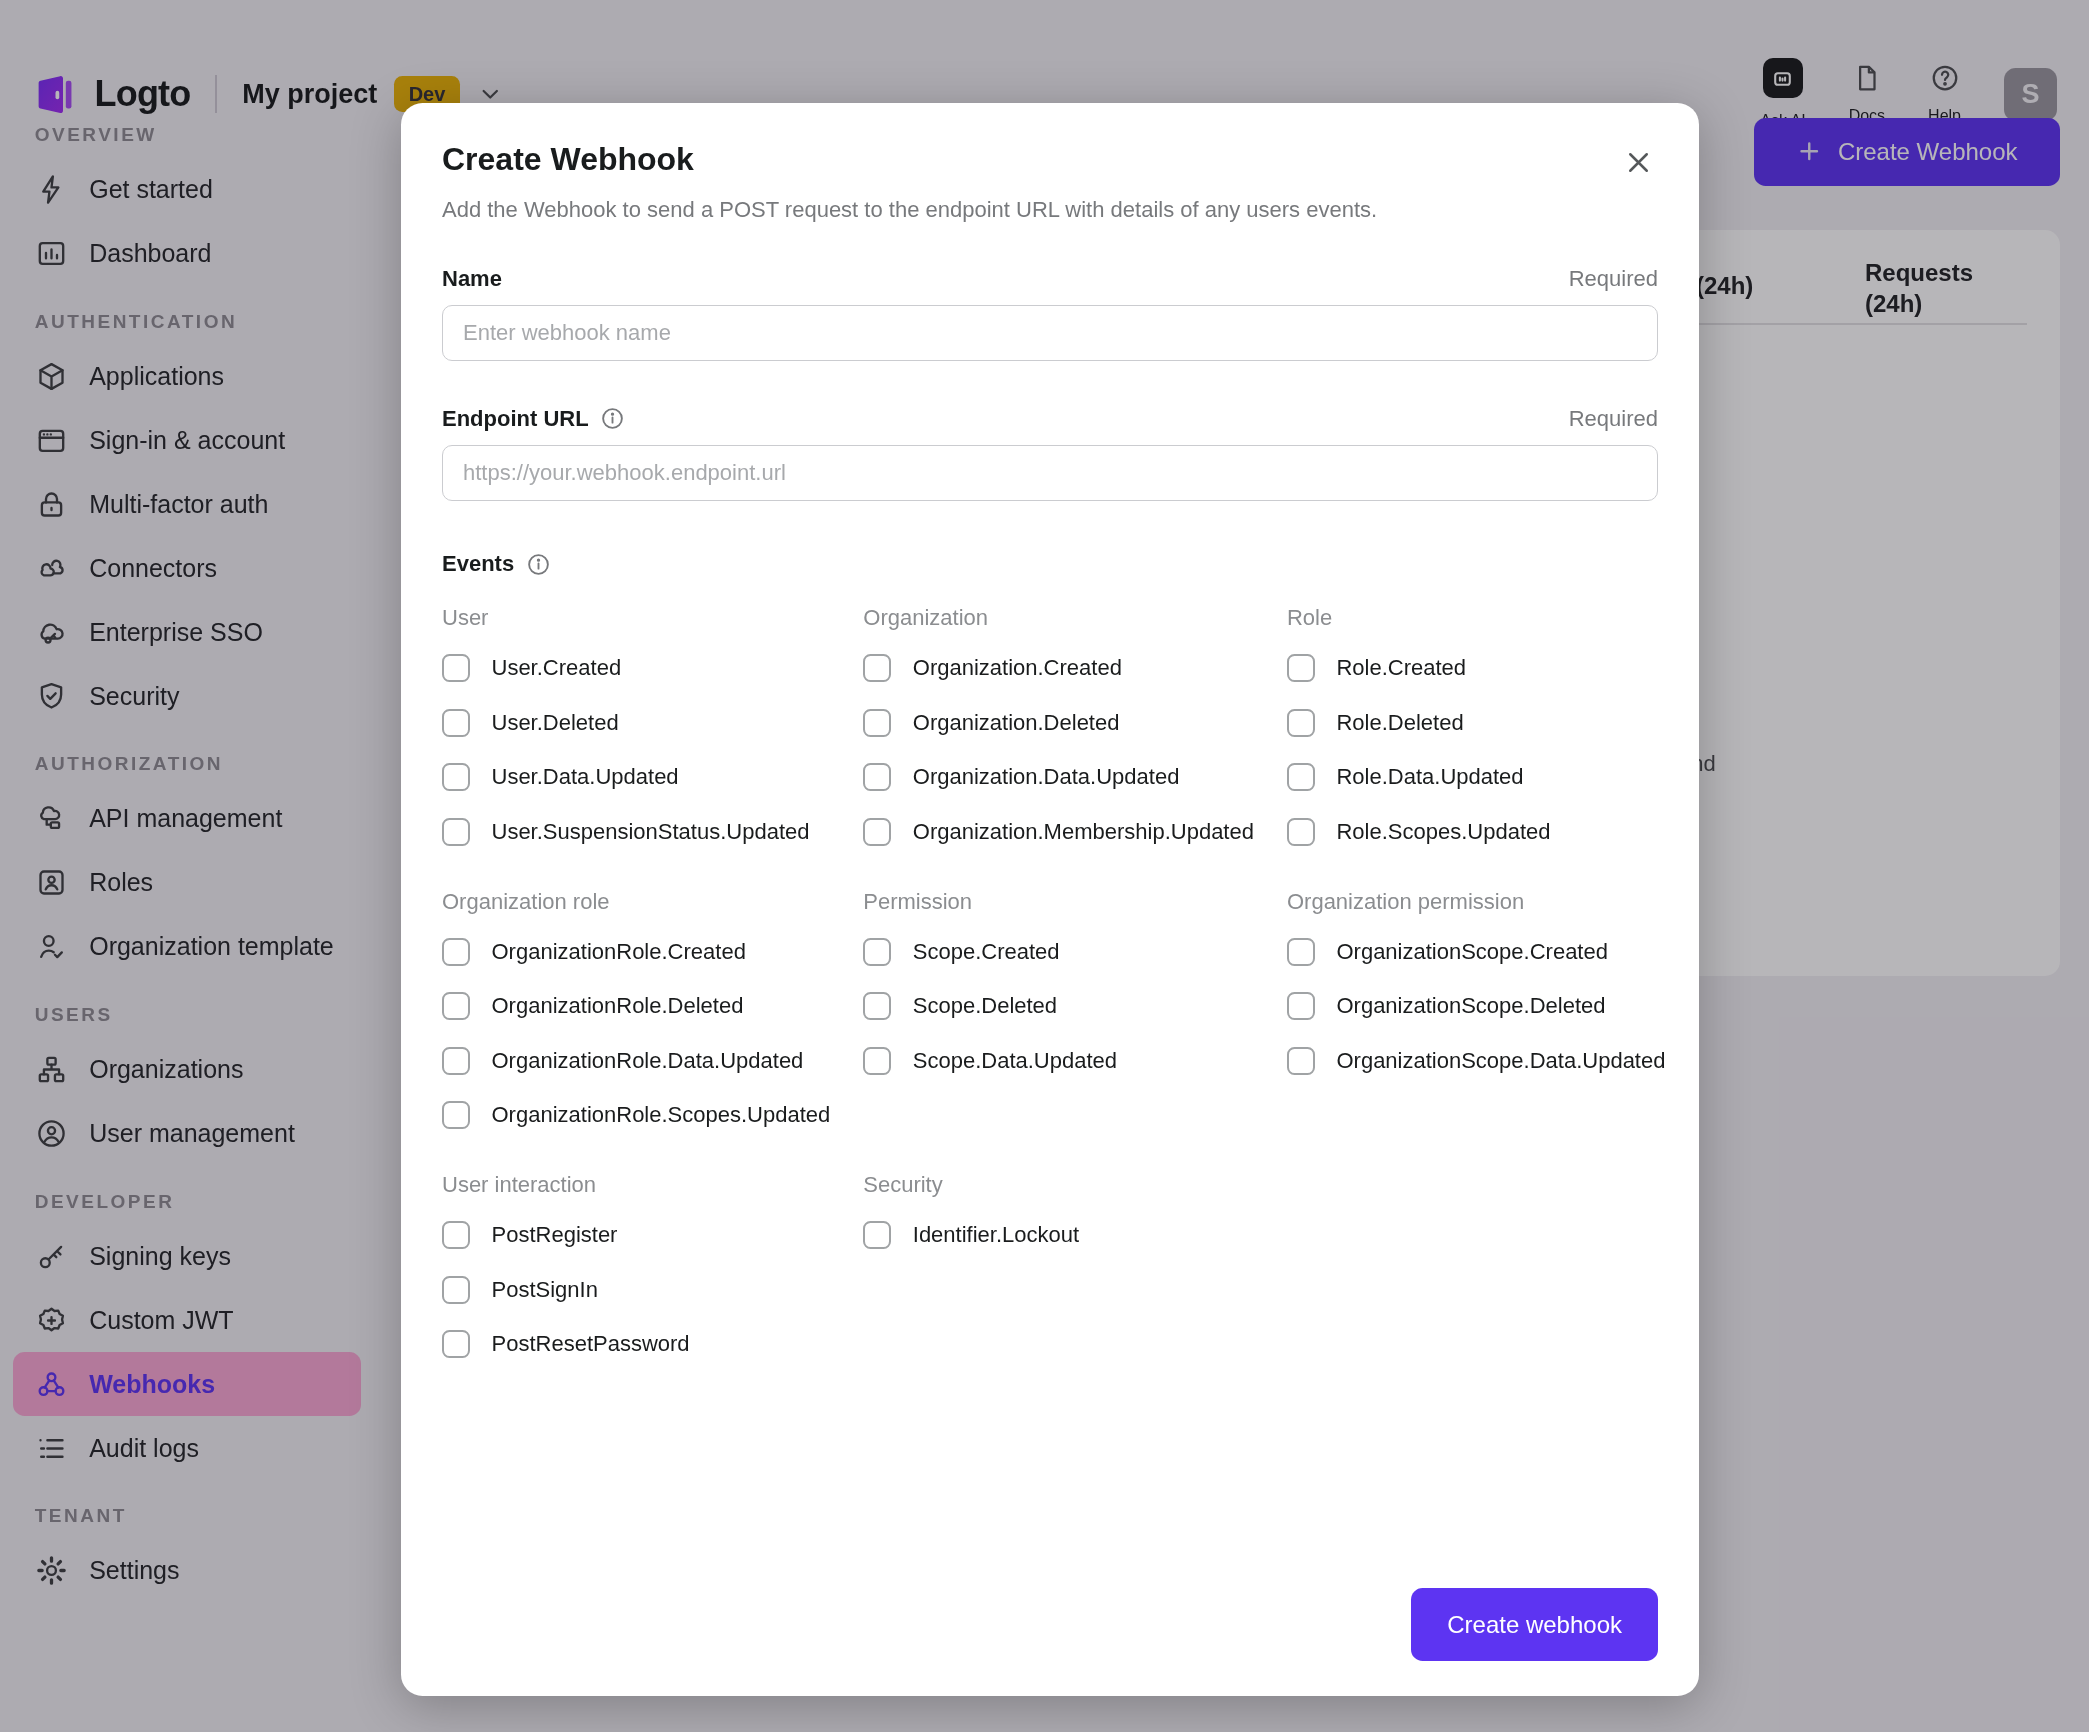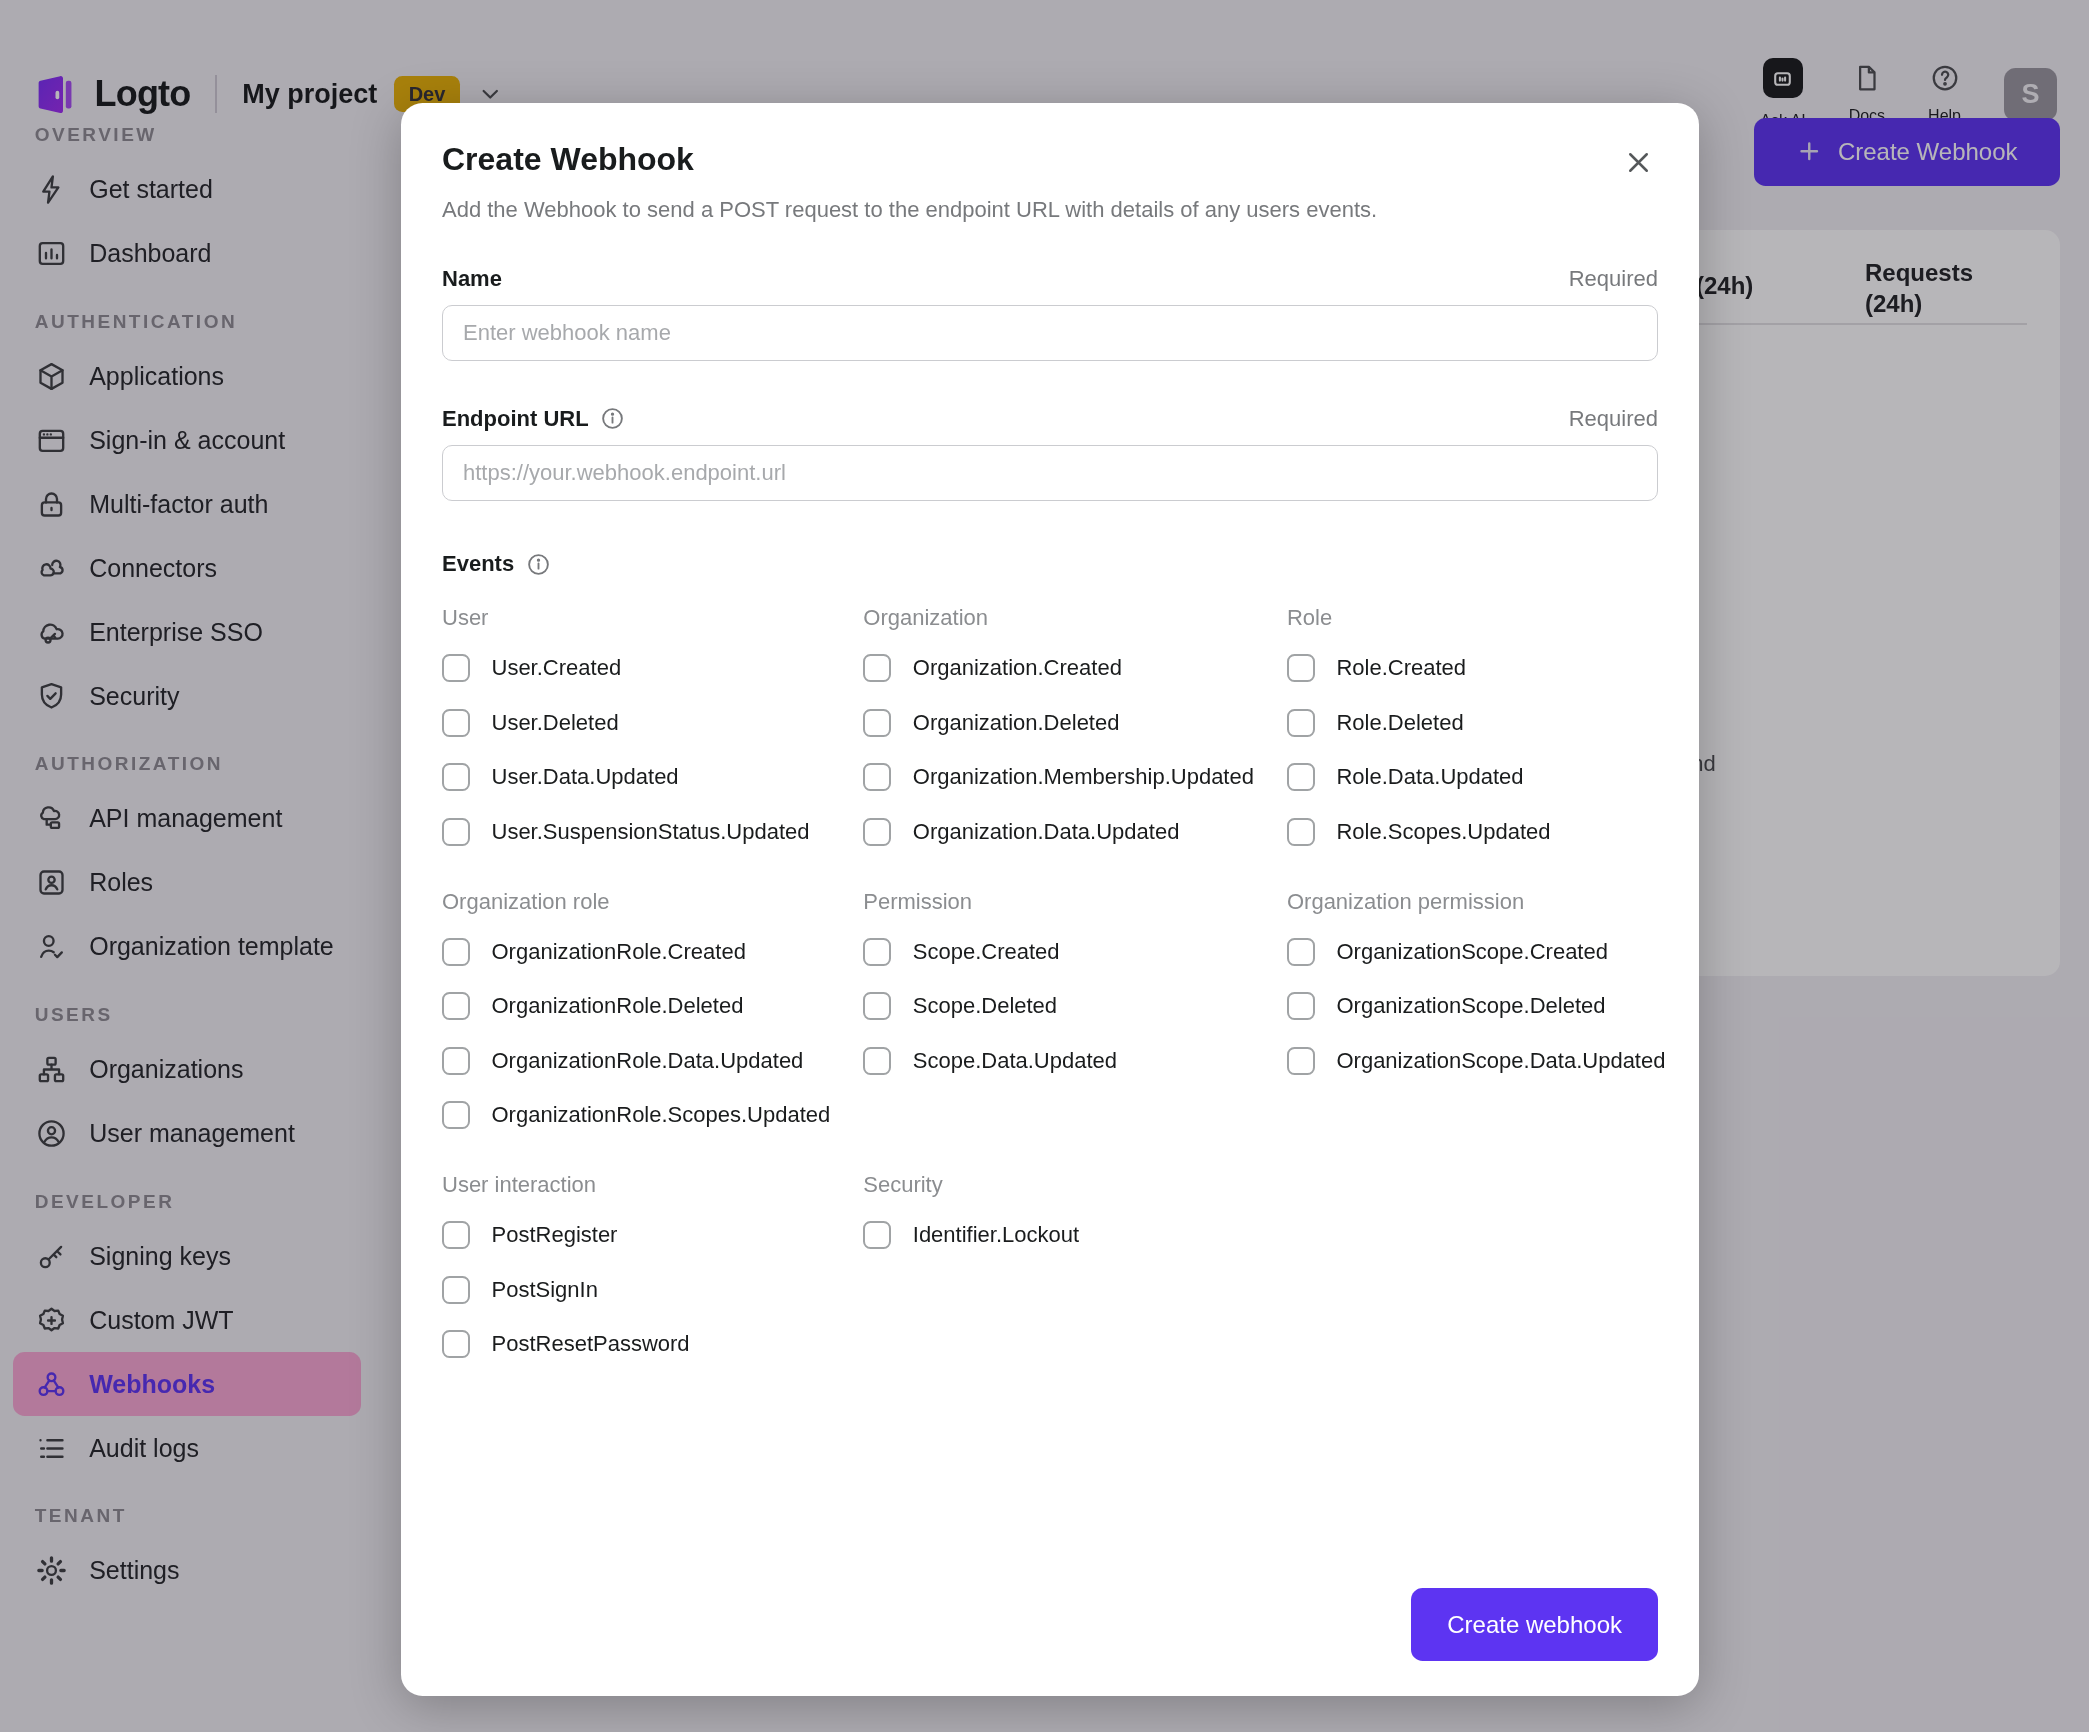--- a/index.html
+++ b/index.html
@@ -418,25 +418,25 @@
         <label class="option-row">
           <span class="checkbox"></span>
           <span class="option-label">Organization.Created</span>
         </label>
         <label class="option-row">
           <span class="checkbox"></span>
           <span class="option-label">Organization.Deleted</span>
         </label>
         <label class="option-row">
           <span class="checkbox"></span>
+          <span class="option-label">Organization.Data.Updated</span>
+        </label>
+        <label class="option-row">
+          <span class="checkbox"></span>
           <span class="option-label">Organization.Membership.Updated</span>
-        </label>
-        <label class="option-row">
-          <span class="checkbox"></span>
-          <span class="option-label">Organization.Data.Updated</span>
         </label>
       </section>
       <section>
         <div class="group-title">Role</div>
         <label class="option-row">
           <span class="checkbox"></span>
           <span class="option-label">Role.Created</span>
         </label>
         <label class="option-row">
           <span class="checkbox"></span>

